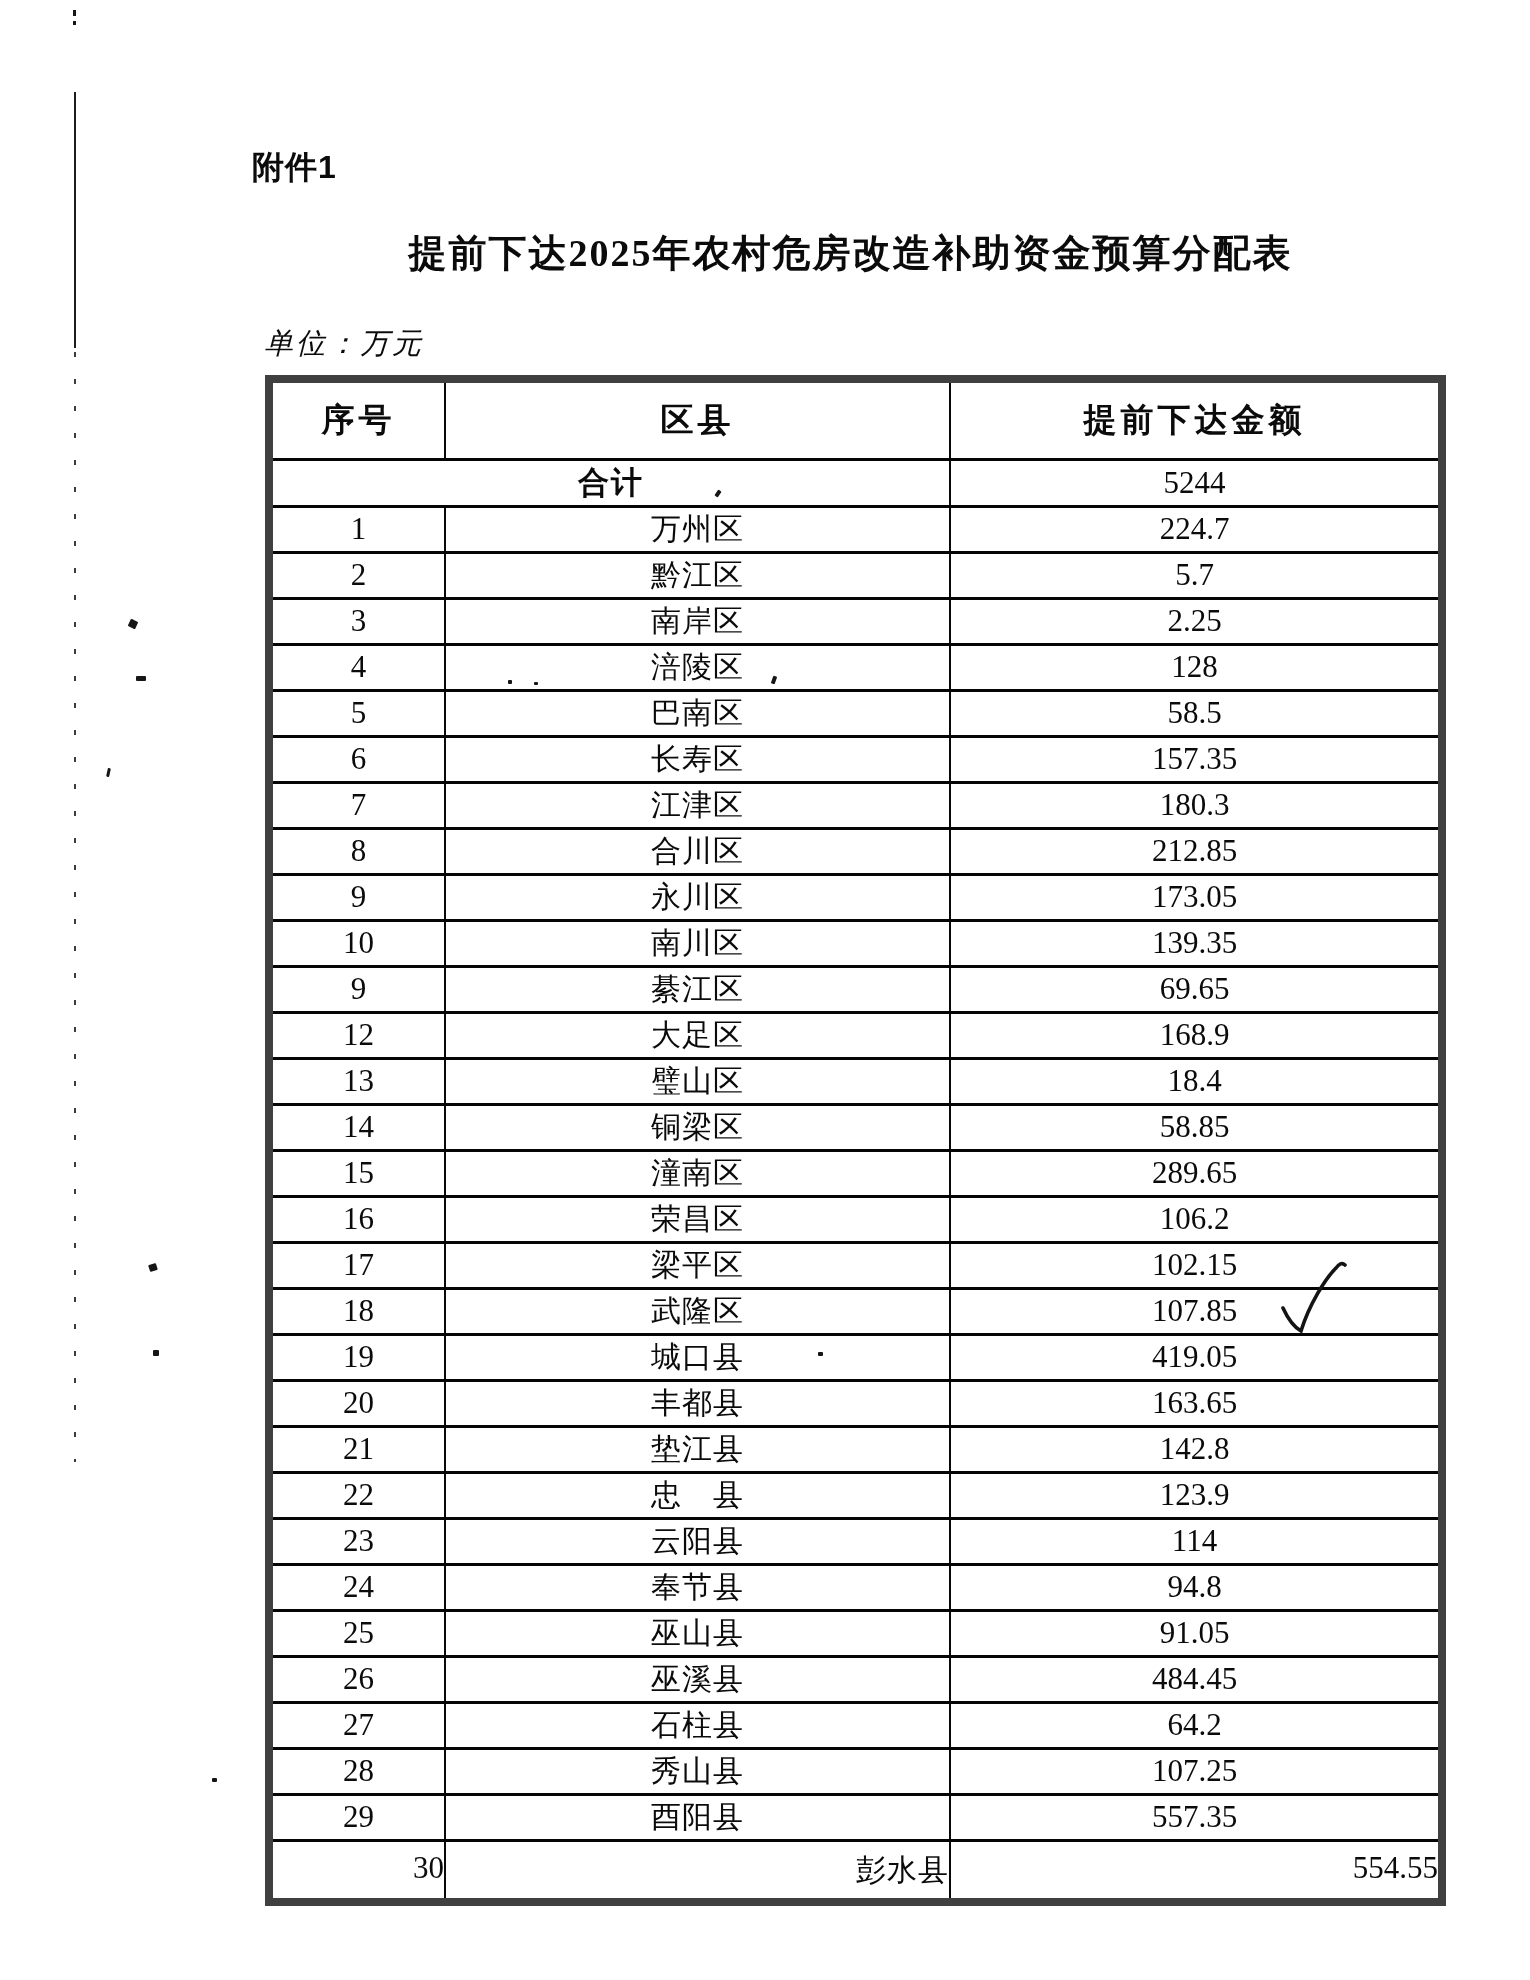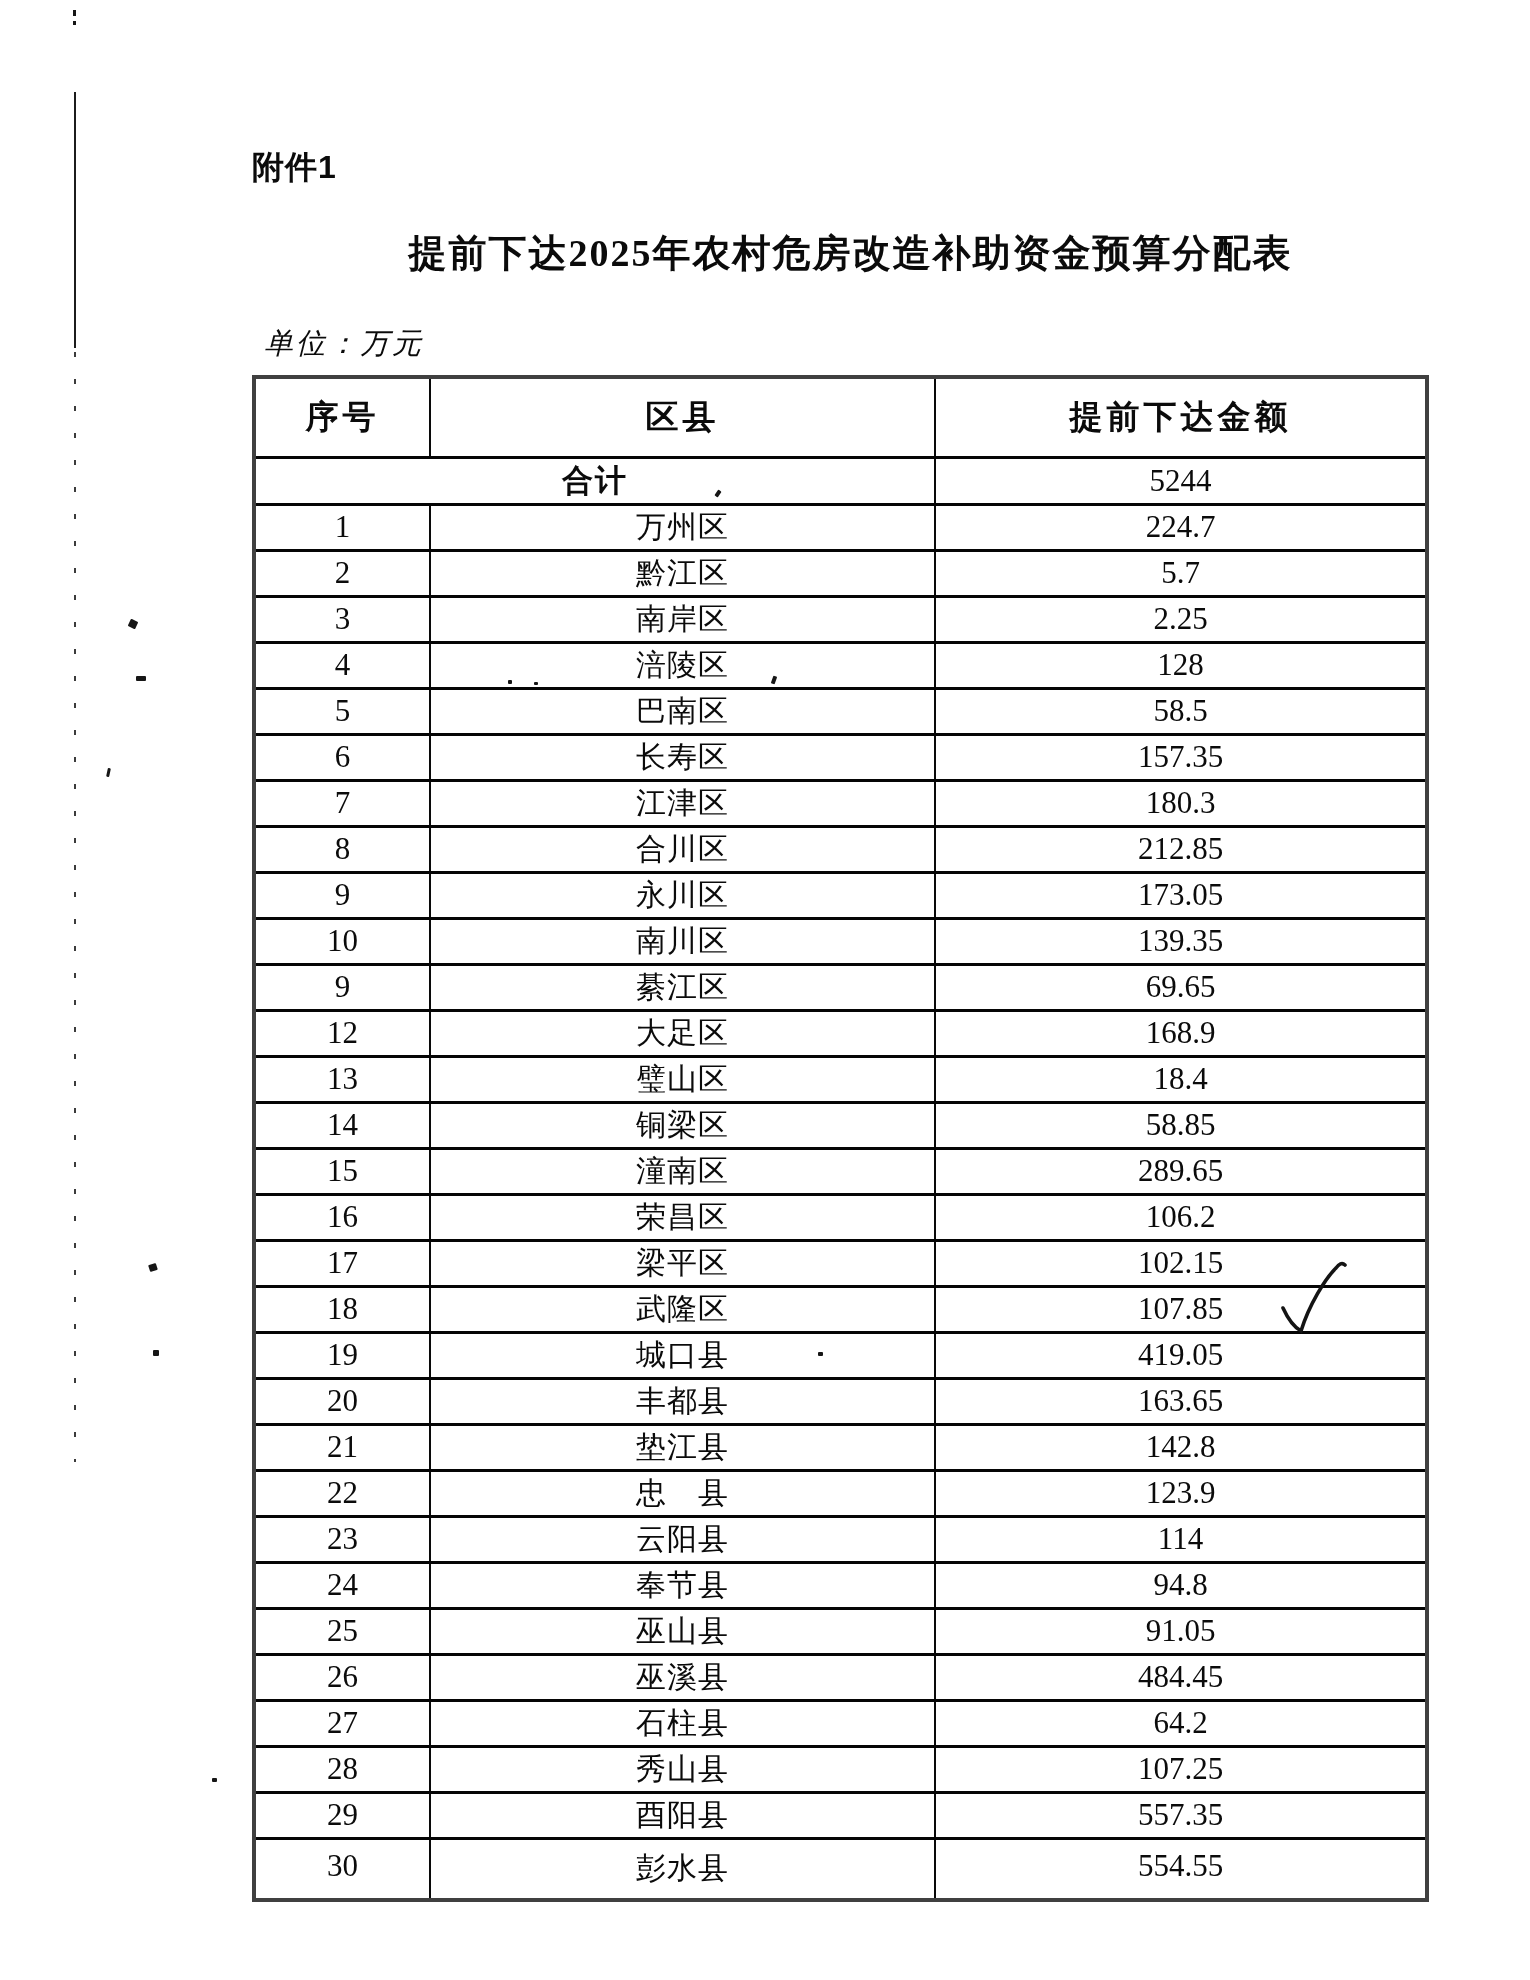--- a/index.html
+++ b/index.html
@@ -28,25 +28,25 @@
   }
   .unit-note {
     position: absolute; left: 264px; top: 324px; width: 1168px;
     text-align: left;
     font-size: 29px; letter-spacing: 3px;
     font-style: italic;
   }
 
   
   table.alloc {
-    position: absolute; left: 252px; top: 375px;
+    position: absolute; left: 265px; top: 375px;
     width: 1173px;
     border-collapse: collapse;
     table-layout: fixed;
-    border: 4px solid #404040;
+    border: 8px solid #404040;
   }
   table.alloc td, table.alloc th {
     border-left: 2px solid #090909;
     border-right: 2px solid #090909;
     border-top: 3px solid #050505;
     border-bottom: 3px solid #050505;
     padding: 0;
     text-align: center;
     vertical-align: middle;
     overflow: hidden;
@@ -64,21 +64,21 @@
   }
   tbody tr.data-row { height: 46px; }
   td.num {
     font-family: "Liberation Serif", "DejaVu Serif", serif;
     font-size: 31px;
   }
   td.district {
     font-size: 30px; letter-spacing: 1px;
   }
   tbody tr.data-row:last-child { height: 62px; }
-  tbody tr.data-row:last-child td { border-bottom: none; vertical-align: top; padding-top: 8px; }
+  tbody tr.data-row:last-child td { border-bottom: none; vertical-align: top; padding-top: 8px; text-align: right; }
 
   
   .checkmark {
     position: absolute; left: 1278px; top: 1258px;
     width: 72px; height: 80px;
   }
 
   
   .artifact { position: absolute; background: #161616; }
   .edge-line-solid {

